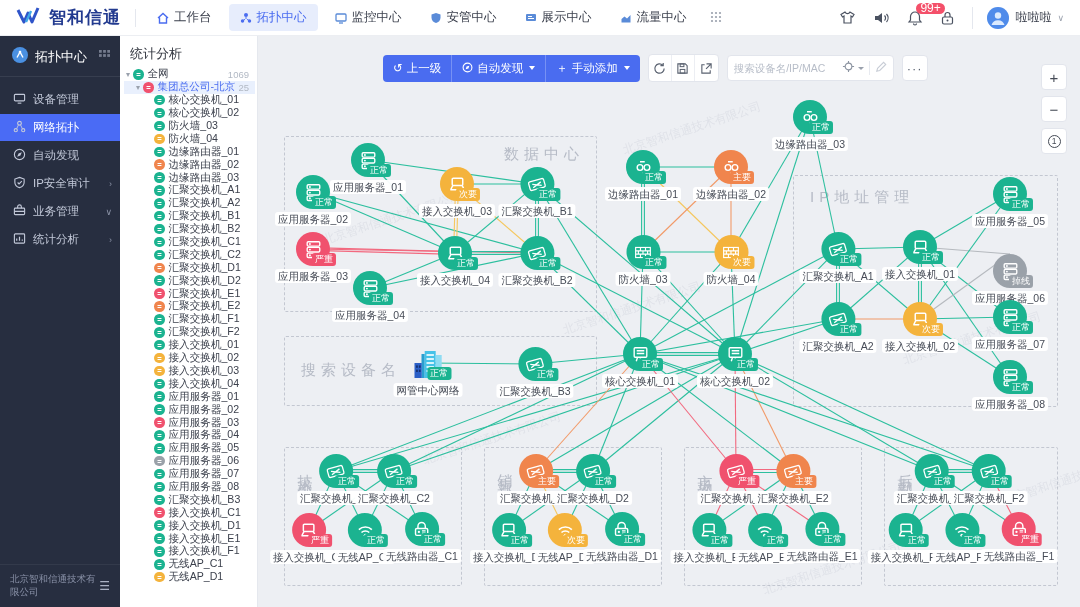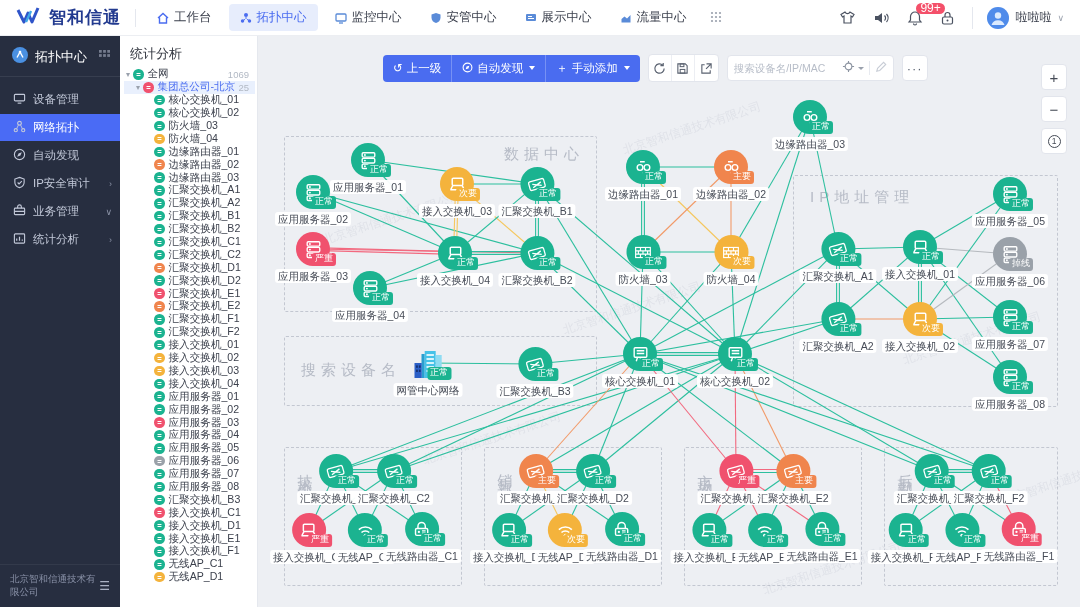--- a/index.html
+++ b/index.html
@@ -45,21 +45,21 @@
   .ticon { width:10.5px; height:10.5px; border-radius:50%; margin-right:4px; flex:0 0 auto; display:flex; align-items:center; justify-content:center; }
   .ticon svg { display:block; }
 
   
   .canvas { position:absolute; left:258px; top:36px; right:0; bottom:0; background:#edeff3; overflow:hidden; }
   .zone { position:absolute; border:1.5px dashed #c3c7d1; border-radius:2px; }
   .zlabel { position:absolute; color:#b6bbc6; font-size:15px; letter-spacing:5px; font-weight:500; white-space:nowrap; }
   .zlabel.vl { writing-mode:vertical-rl; letter-spacing:4px; }
   #edges { position:absolute; left:0; top:0; z-index:2; }
   .node { position:absolute; display:flex; flex-direction:column; align-items:center; transform:translateX(-50%); z-index:3; cursor:pointer; }
-  .nwrap { position:relative; width:34px; height:34px;font-family:Liberation Mono, monospace; }
+  .nwrap { position:relative; width:34px; height:34px; }
   .ncircle { width:34px; height:34px; border-radius:50%; display:flex; align-items:center; justify-content:center; }
   .ncircle svg { width:21px; height:21px; display:block; }
   .ncircle.building { background:transparent !important; width:40px; height:40px; margin-left:-3px; }
   .ncircle.building svg { width:40px; height:40px; }
   .nbadge { position:absolute; left:16px; top:21px; font-size:9px; color:#fff; padding:0 3px; border-radius:3px; line-height:12.5px; white-space:nowrap; }
   .nlabel { margin-top:3px; background:rgba(255,255,255,.96); font-size:10.5px; color:#474c57; padding:0 3px; border-radius:3px; line-height:14px; white-space:nowrap; }
   .wm { position:absolute; color:rgba(140,150,170,.14); font-size:12px; transform:rotate(-18deg); white-space:nowrap; z-index:1; }
 
   
   .ctoolbar { position:absolute; top:18px; left:125px; display:flex; align-items:center; gap:8px; z-index:10; }
@@ -1093,21 +1093,21 @@
                 <circle cx="6.6" cy="4.7" r=".9"></circle>
                 <circle cx="6.6" cy="10.1" r=".9"></circle>
                 <circle cx="6.6" cy="15.5" r=".9"></circle>
               </g>
             </svg>
           </div>
           <span class="nbadge" style="background:#1bb390">正常</span>
         </div>
         <div class="nlabel">应用服务器_05</div>
       </div>
-      <div class="node" style="left: 752px; top: 201px;">
+      <div class="node" style="left: 752px; top: 218px;">
         <div class="nwrap">
           <div class="ncircle" style="background:#9aa1a9">
             <svg viewBox="0 0 20 20">
               <g fill="none" stroke="#fff" stroke-width="1.3">
                 <rect x="4" y="2.6" width="12" height="4.2" rx="1"></rect>
                 <rect x="4" y="8" width="12" height="4.2" rx="1"></rect>
                 <rect x="4" y="13.4" width="12" height="4.2" rx="1"></rect>
               </g>
               <g fill="#fff">
                 <circle cx="6.6" cy="4.7" r=".9"></circle>

